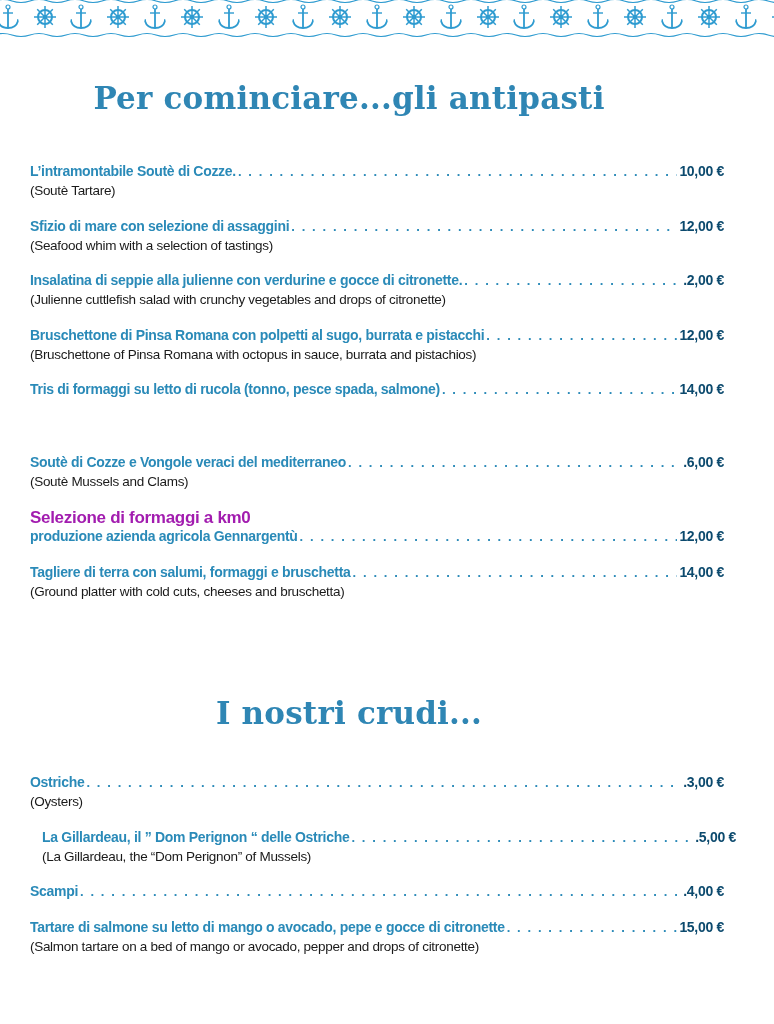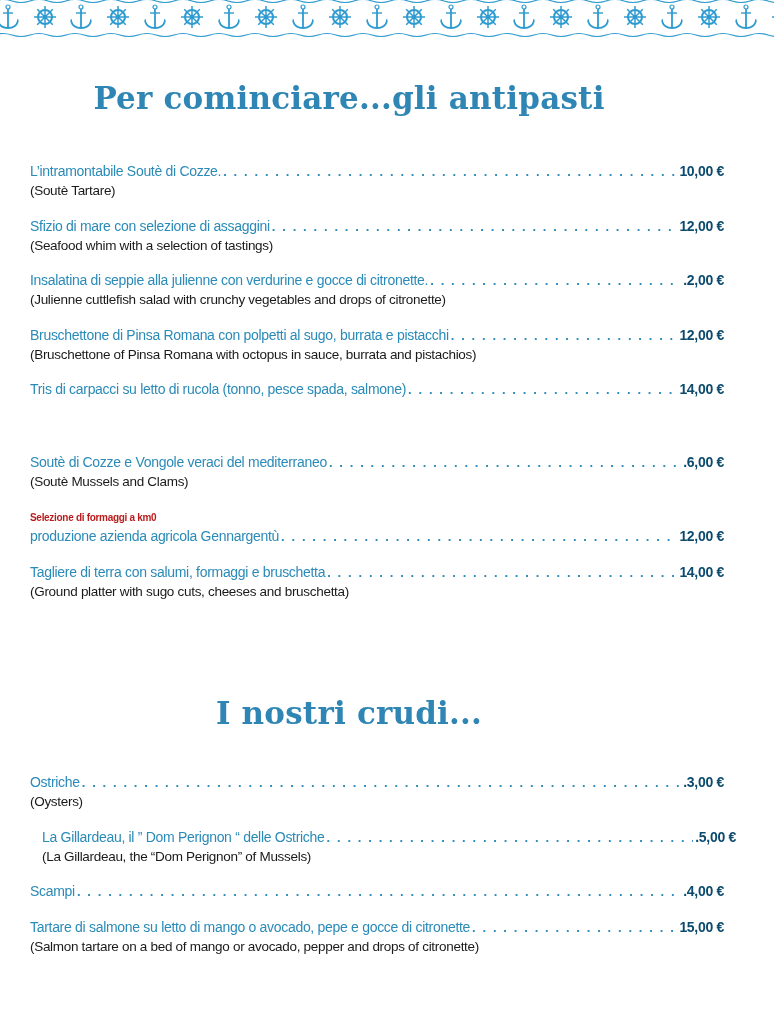--- a/index.html
+++ b/index.html
@@ -6,28 +6,28 @@
   body { width:774px; height:1024px; position:relative; overflow:hidden;
          font-family:"Liberation Sans", sans-serif; }
   .banner { position:absolute; left:0; top:0; width:774px; height:40px; overflow:hidden; }
   .banner svg { display:block; }
   .section-title { position:absolute; left:0; width:698px; text-align:center;
      font-family:"DejaVu Serif", serif; font-weight:bold; color:#2f86b4;
      font-size:31px; letter-spacing:0.2px; }
   .item { position:absolute; left:30px; width:694px; }
   .row { display:flex; align-items:baseline; height:19px; line-height:19px; }
   .name { color:#2a8ab8; font-family:"Liberation Sans Narrow","Liberation Sans", sans-serif;
-          font-weight:normal; font-size:14px; white-space:nowrap; transform-origin:left;
+          font-weight:bold; font-size:14px; white-space:nowrap; transform-origin:left;
           letter-spacing:-0.3px; }
   .leader { flex:1; overflow:hidden; white-space:nowrap; color:#2a8ab8; font-weight:bold;
             font-size:13px; letter-spacing:5.2px; margin:0 2px; }
   .leader::before { content:". . . . . . . . . . . . . . . . . . . . . . . . . . . . . . . . . . . . . . . . . . . . . . . . . . . . . . . . . . . . . . . . . . . . . . . . . . . . . . . . . . . . . . . . . . . . . . . . ."; letter-spacing:0; word-spacing:3.2px; }
   .price { color:#0c4a6e; font-weight:bold; font-size:14px; white-space:nowrap; letter-spacing:-0.3px; }
   .desc { color:#1a1a1a; font-size:13.5px; line-height:19px; height:19px; white-space:nowrap; letter-spacing:-0.3px; }
-  .plain-name { color:#b91c1c; font-weight:bold; font-size:10px; line-height:19px; letter-spacing:-0.3px; }
+  .plain-name { color:#a21caf; font-weight:bold; font-size:17px; line-height:19px; letter-spacing:-0.3px; }
 </style>
 </head>
 <body>
 
 <div class="banner">
   <svg width="774" height="40" viewBox="0 0 774 40" xmlns="http://www.w3.org/2000/svg">
     <defs>
       <g id="anchor">
         <circle cx="0" cy="-11" r="2" fill="none" stroke="#2e9bd0" stroke-width="1.2"></circle>
         <line x1="0" y1="-9" x2="0" y2="9" stroke="#2e9bd0" stroke-width="1.8"></line>
@@ -107,21 +107,21 @@
   <div class="row">
       <span class="name">Bruschettone di Pinsa Romana con polpetti al sugo, burrata e pistacchi</span>
       <span class="leader"></span>
       <span class="price">12,00 €</span>
     </div>
   <div class="desc">(Bruschettone of Pinsa Romana with octopus in sauce, burrata and pistachios)</div>
 </div>
 
 <div class="item" style="top:380px;">
   <div class="row">
-      <span class="name">Tris di carpacci su letto di rucola (tonno, pesce spada, salmone)</span>
+      <span class="name">Tris di formaggi su letto di rucola (tonno, pesce spada, salmone)</span>
       <span class="leader"></span>
       <span class="price">14,00 €</span>
     </div>
 </div>
 
 <div class="item" style="top:453px;">
   <div class="row">
       <span class="name">Soutè di Cozze e Vongole veraci del mediterraneo</span>
       <span class="leader"></span>
       <span class="price">.6,00 €</span>
@@ -137,21 +137,21 @@
       <span class="price">12,00 €</span>
     </div>
 </div>
 
 <div class="item" style="top:563px;">
   <div class="row">
       <span class="name">Tagliere di terra con salumi, formaggi e bruschetta</span>
       <span class="leader"></span>
       <span class="price">14,00 €</span>
     </div>
-  <div class="desc">(Ground platter with sugo cuts, cheeses and bruschetta)</div>
+  <div class="desc">(Ground platter with cold cuts, cheeses and bruschetta)</div>
 </div>
 
 <div class="section-title" style="top:695px;">I nostri crudi...</div>
 
 <div class="item" style="top:773px;">
   <div class="row">
       <span class="name">Ostriche</span>
       <span class="leader"></span>
       <span class="price">.3,00 €</span>
     </div>

